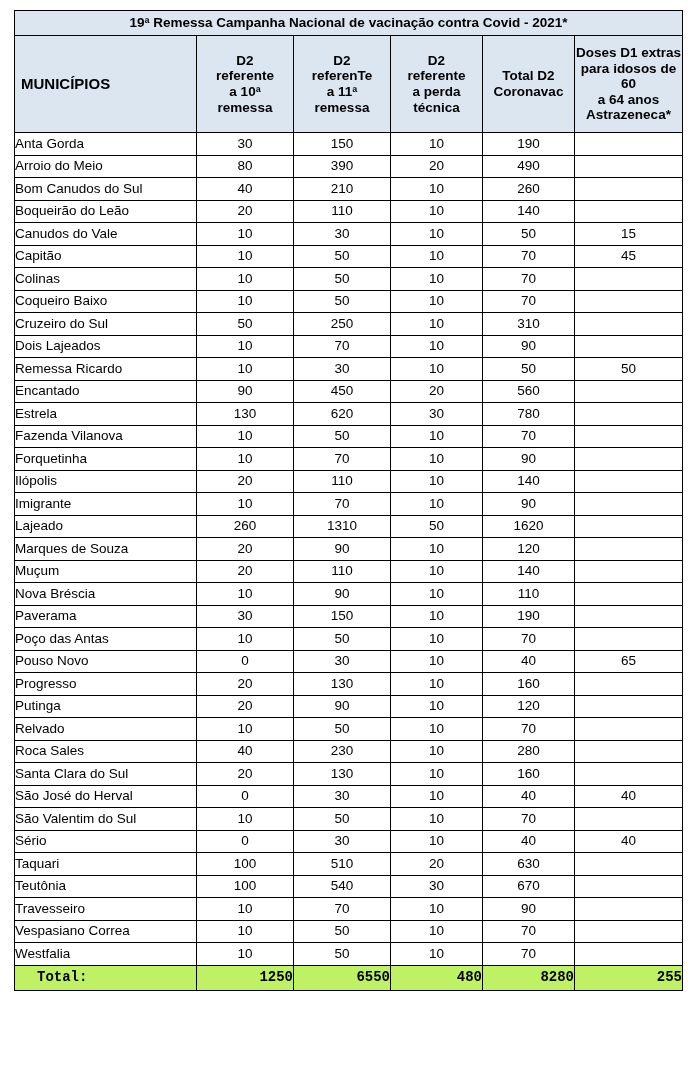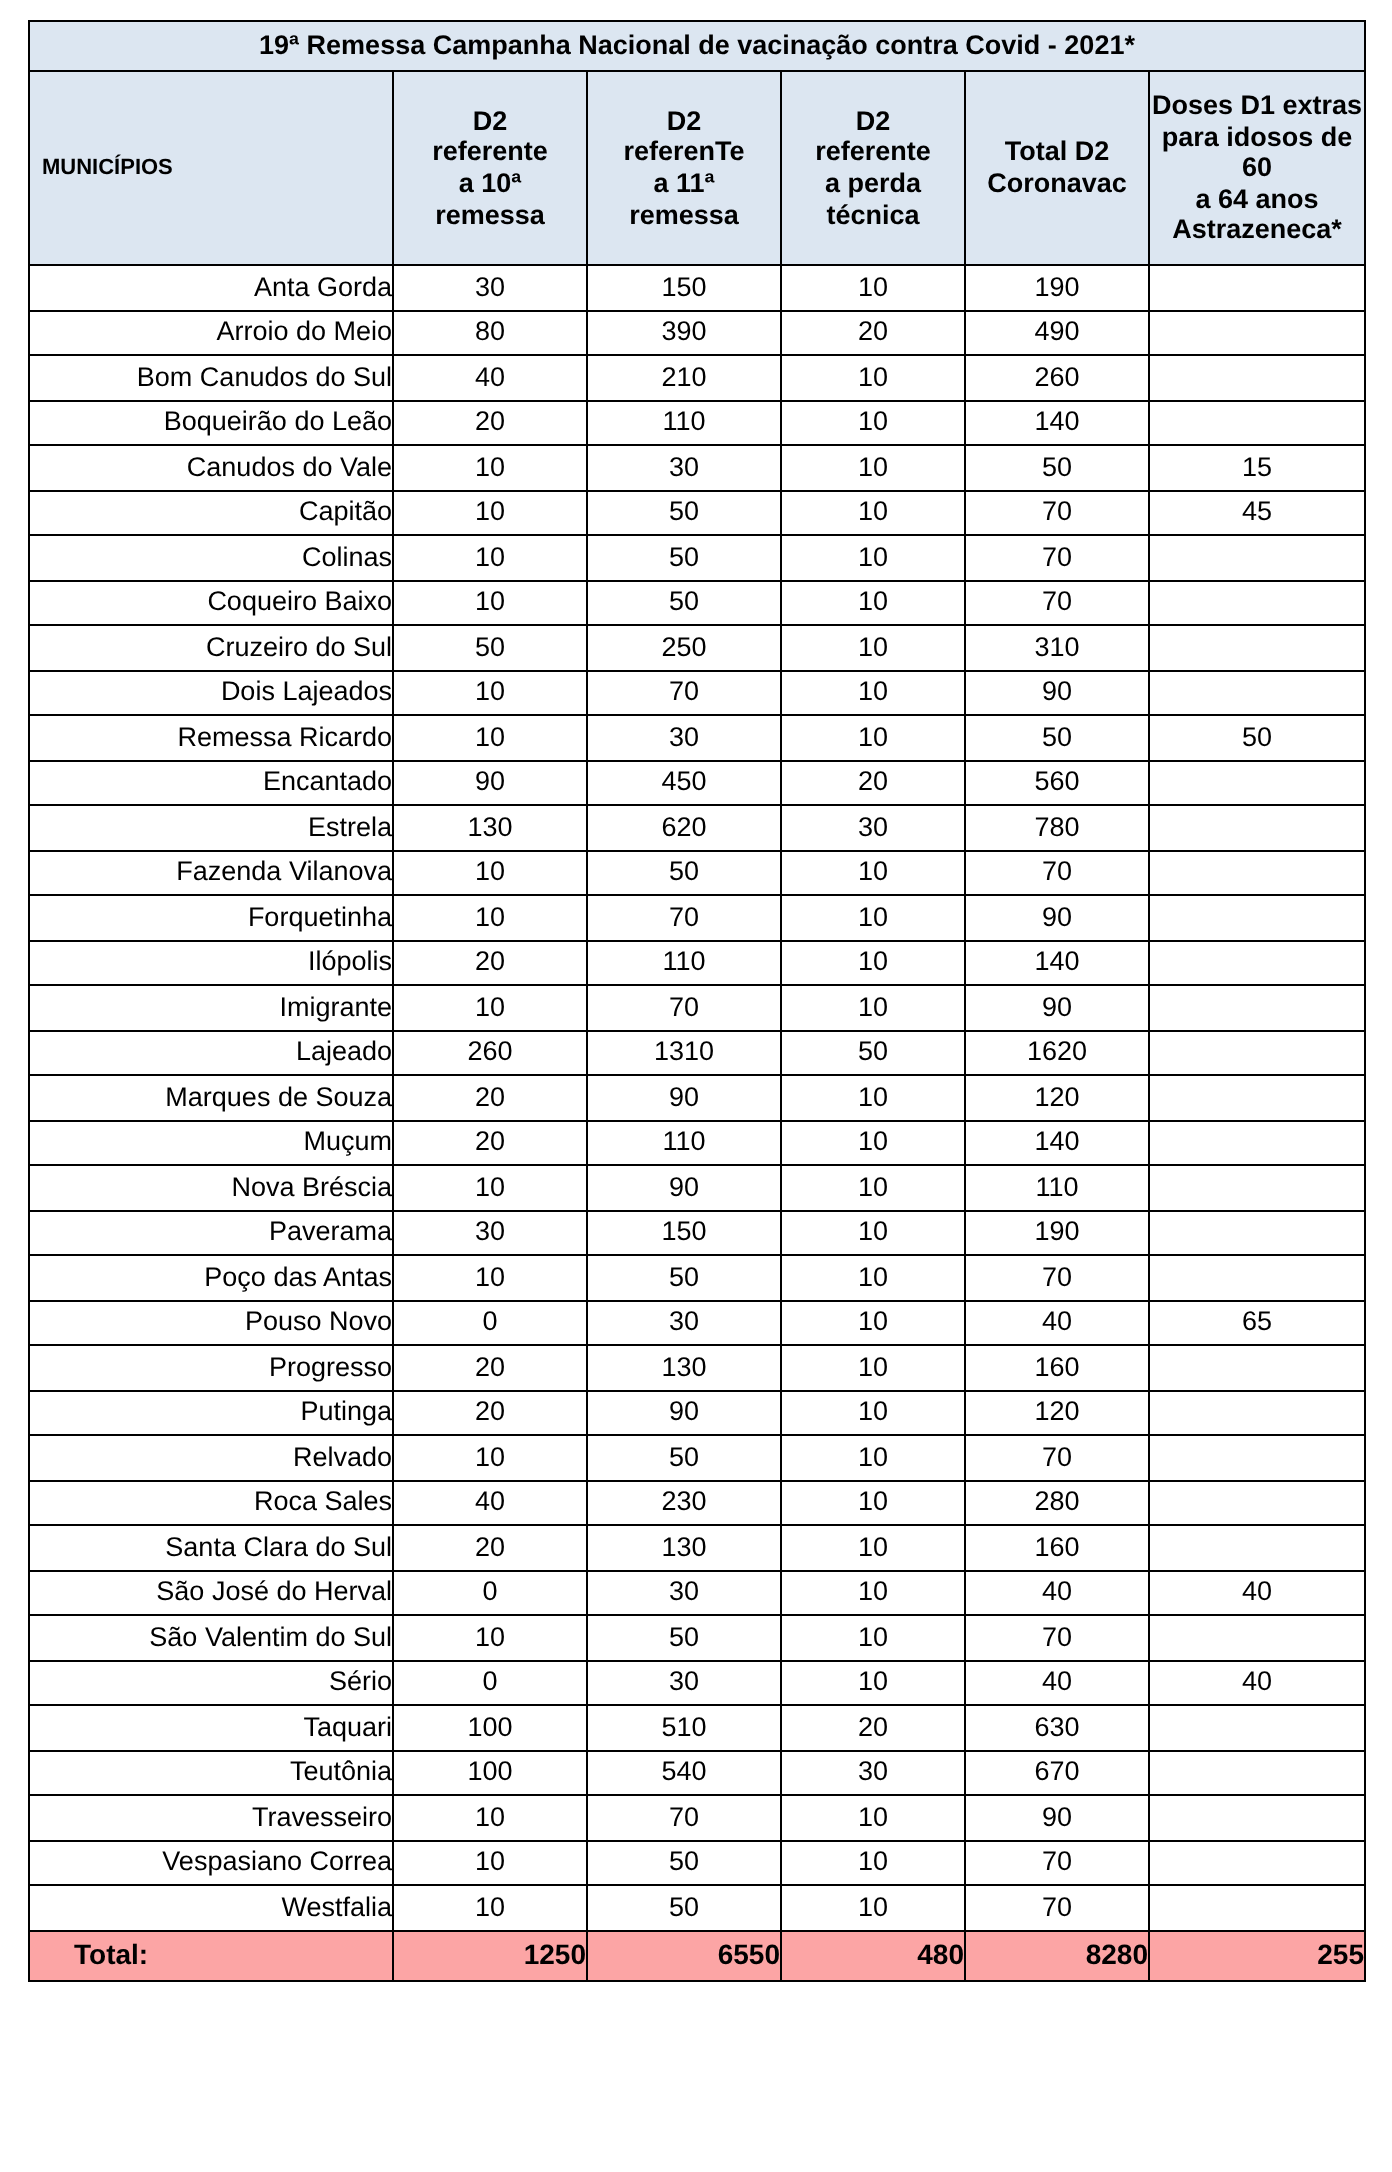--- a/index.html
+++ b/index.html
@@ -45,43 +45,44 @@
     text-align: center;
     font-weight: bold;
     font-size: 13px;
     vertical-align: middle;
     padding: 2px 2px;
     height: 96px;
   }
   .hdr.left {
     text-align: left;
     padding-left: 6px;
-    font-size: 11px;
+    font-size: 15px;
   }
   .hdr .ln { display: block; }
   
   td.city {
-    text-align: right;
+    text-align: left;
     padding: 2px 0 2px 6px;
     height: 21.5px;
     font-size: 14px;
     white-space: nowrap;
     overflow: hidden;
   }
   td.num {
     text-align: center;
     height: 21.5px;
     font-size: 14px;
   }
   
   tr.total td {
-    background: #fca5a5;
+    background: #bef264;
     font-weight: bold;
     height: 24px;
     font-size: 14px;
+    font-family: Liberation Mono, monospace;
   }
   tr.total td.city {
     text-align: left;
     padding-left: 22px;
   }
   tr.total td.num { text-align: right; }
 </style>
 </head>
 <body>
 

